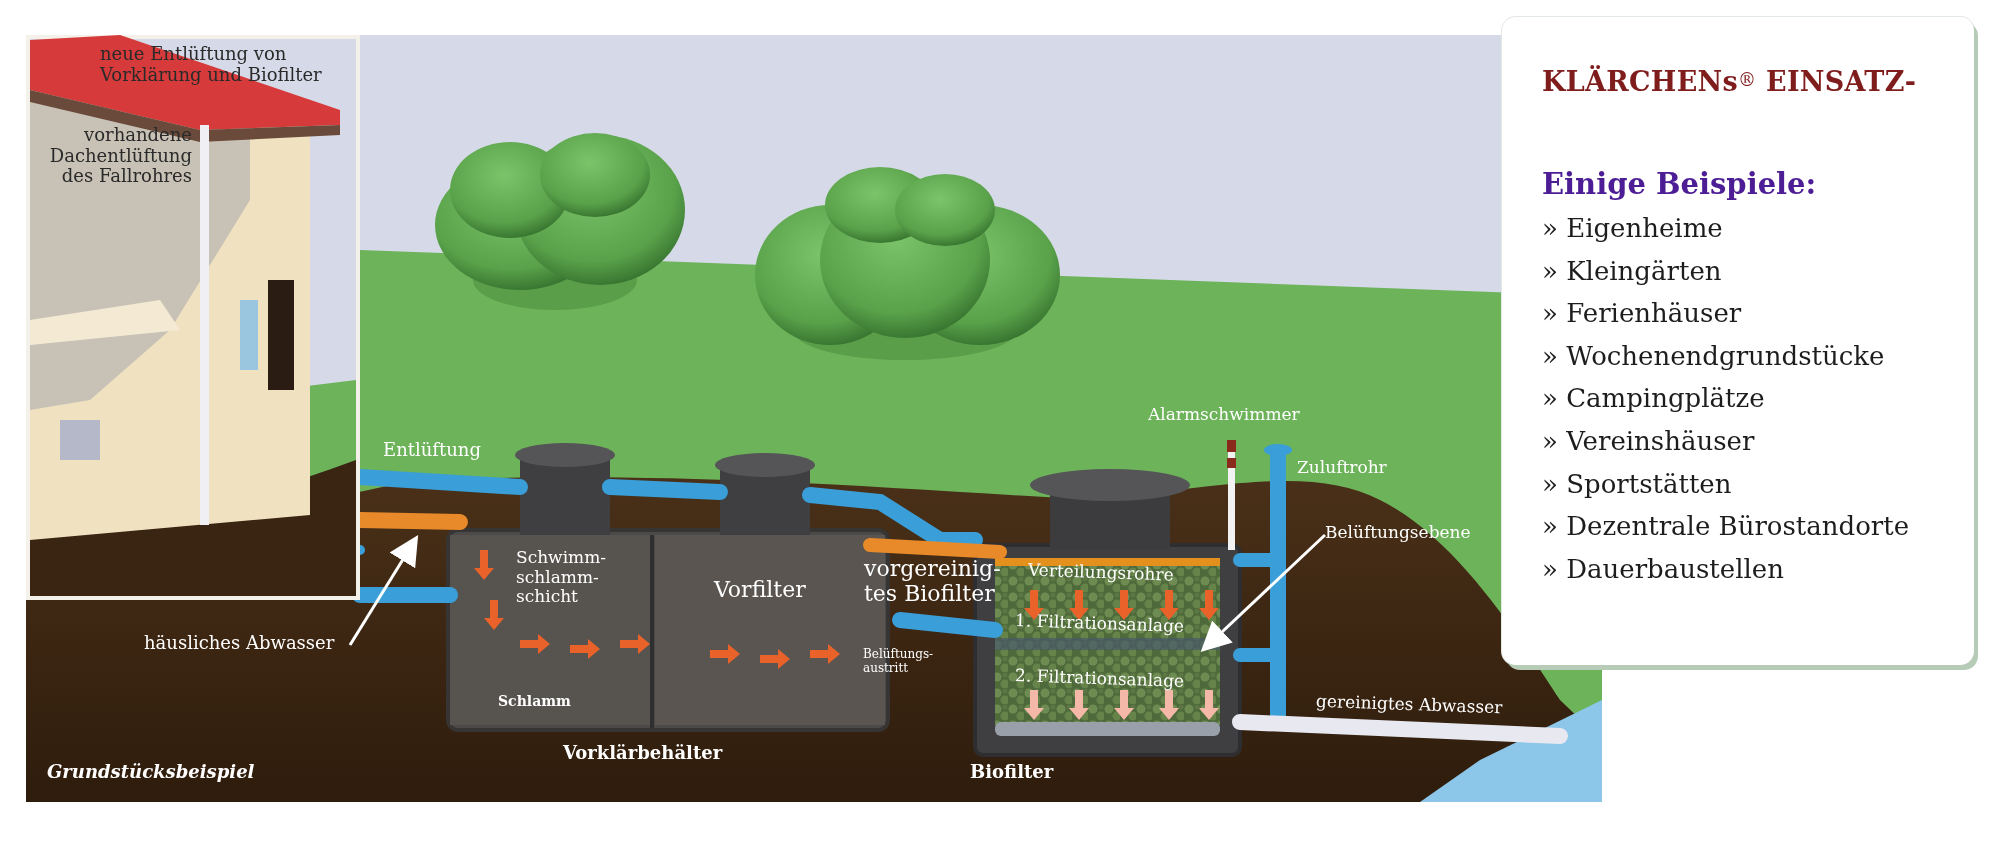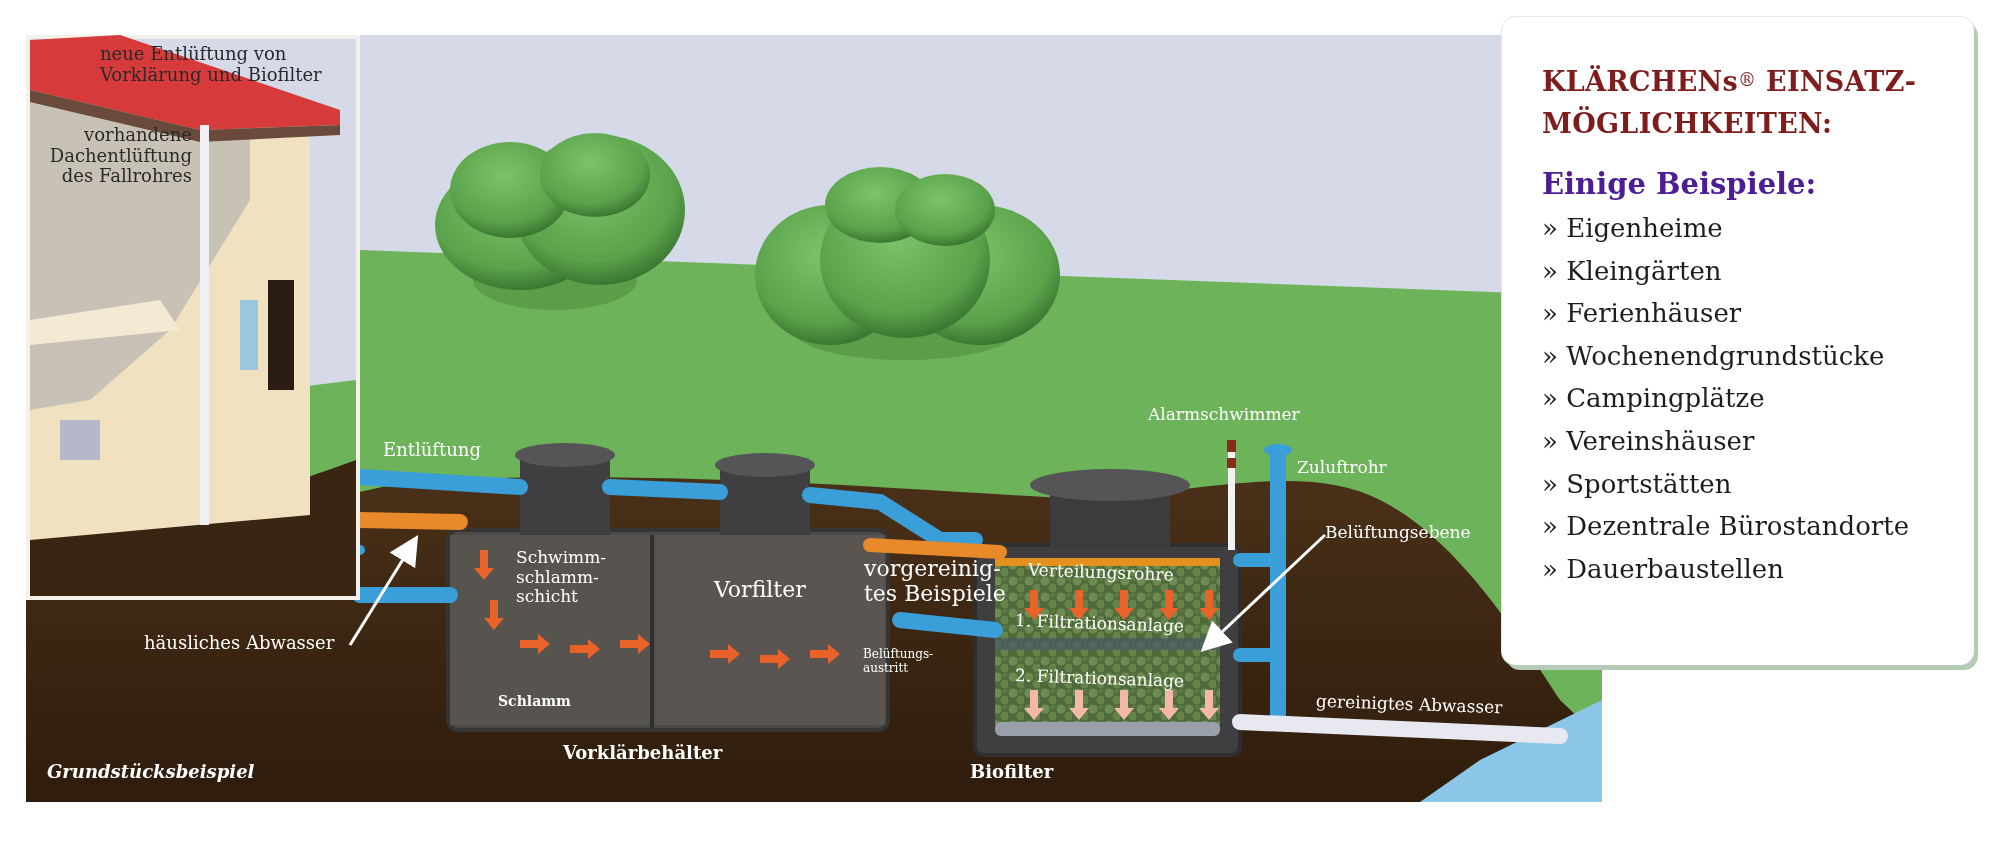--- a/index.html
+++ b/index.html
@@ -182,40 +182,39 @@
 <div class="lbl w" style="left:516px;top:548px;font-size:17px;">
   <div>Schwimm-</div>
   <div>schlamm-</div>
   <div>schicht</div>
 </div>
 <div class="lbl w" style="left:498px;top:693px;font-size:14px;font-weight:bold;">Schlamm</div>
 <div class="lbl w" style="left:714px;top:577px;font-size:22px;">Vorfilter</div>
 <div class="lbl w b" style="left:563px;top:743px;font-size:18px;">Vorklärbehälter</div>
 <div class="lbl w" style="left:864px;top:556px;font-size:22px;">
   <div>vorgereinig-</div>
-  <div>tes Beispiele</div>
+  <div>tes Biofilter</div>
 </div>
 <div class="lbl w" style="left:863px;top:648px;font-size:12px;">
   <div>Belüftungs-</div>
   <div>austritt</div>
 </div>
 <div class="lbl w" style="left:1028px;top:563px;font-size:17px;transform:rotate(2deg);">Verteilungsrohre</div>
 <div class="lbl w" style="left:1015px;top:614px;font-size:17px;transform:rotate(2deg);">1. Filtrationsanlage</div>
 <div class="lbl w" style="left:1015px;top:669px;font-size:17px;transform:rotate(2deg);">2. Filtrationsanlage</div>
 <div class="lbl w b" style="left:970px;top:762px;font-size:18px;">Biofilter</div>
 <div class="lbl w" style="left:1148px;top:405px;font-size:17px;">Alarmschwimmer</div>
 <div class="lbl w" style="left:1297px;top:458px;font-size:17px;">Zuluftrohr</div>
 <div class="lbl w" style="left:1325px;top:523px;font-size:17px;">Belüftungsebene</div>
 <div class="lbl w" style="left:1316px;top:695px;font-size:17px;transform:rotate(2deg);">gereinigtes Abwasser</div>
 <div class="lbl w i" style="left:47px;top:762px;font-size:18px;">Grundstücksbeispiel</div>
 
 <div id="panel">
   <div class="title">
     <div><span>KLÄRCHENs</span><sup>®</sup><span> EINSATZ-</span></div>
-    <div>MÖGLICHKEITEN:</div>
   </div>
   <div class="sub">Einige Beispiele:</div>
   <ul>
     <li>» Eigenheime</li>
     <li>» Kleingärten</li>
     <li>» Ferienhäuser</li>
     <li>» Wochenendgrundstücke</li>
     <li>» Campingplätze</li>
     <li>» Vereinshäuser</li>
     <li>» Sportstätten</li>

